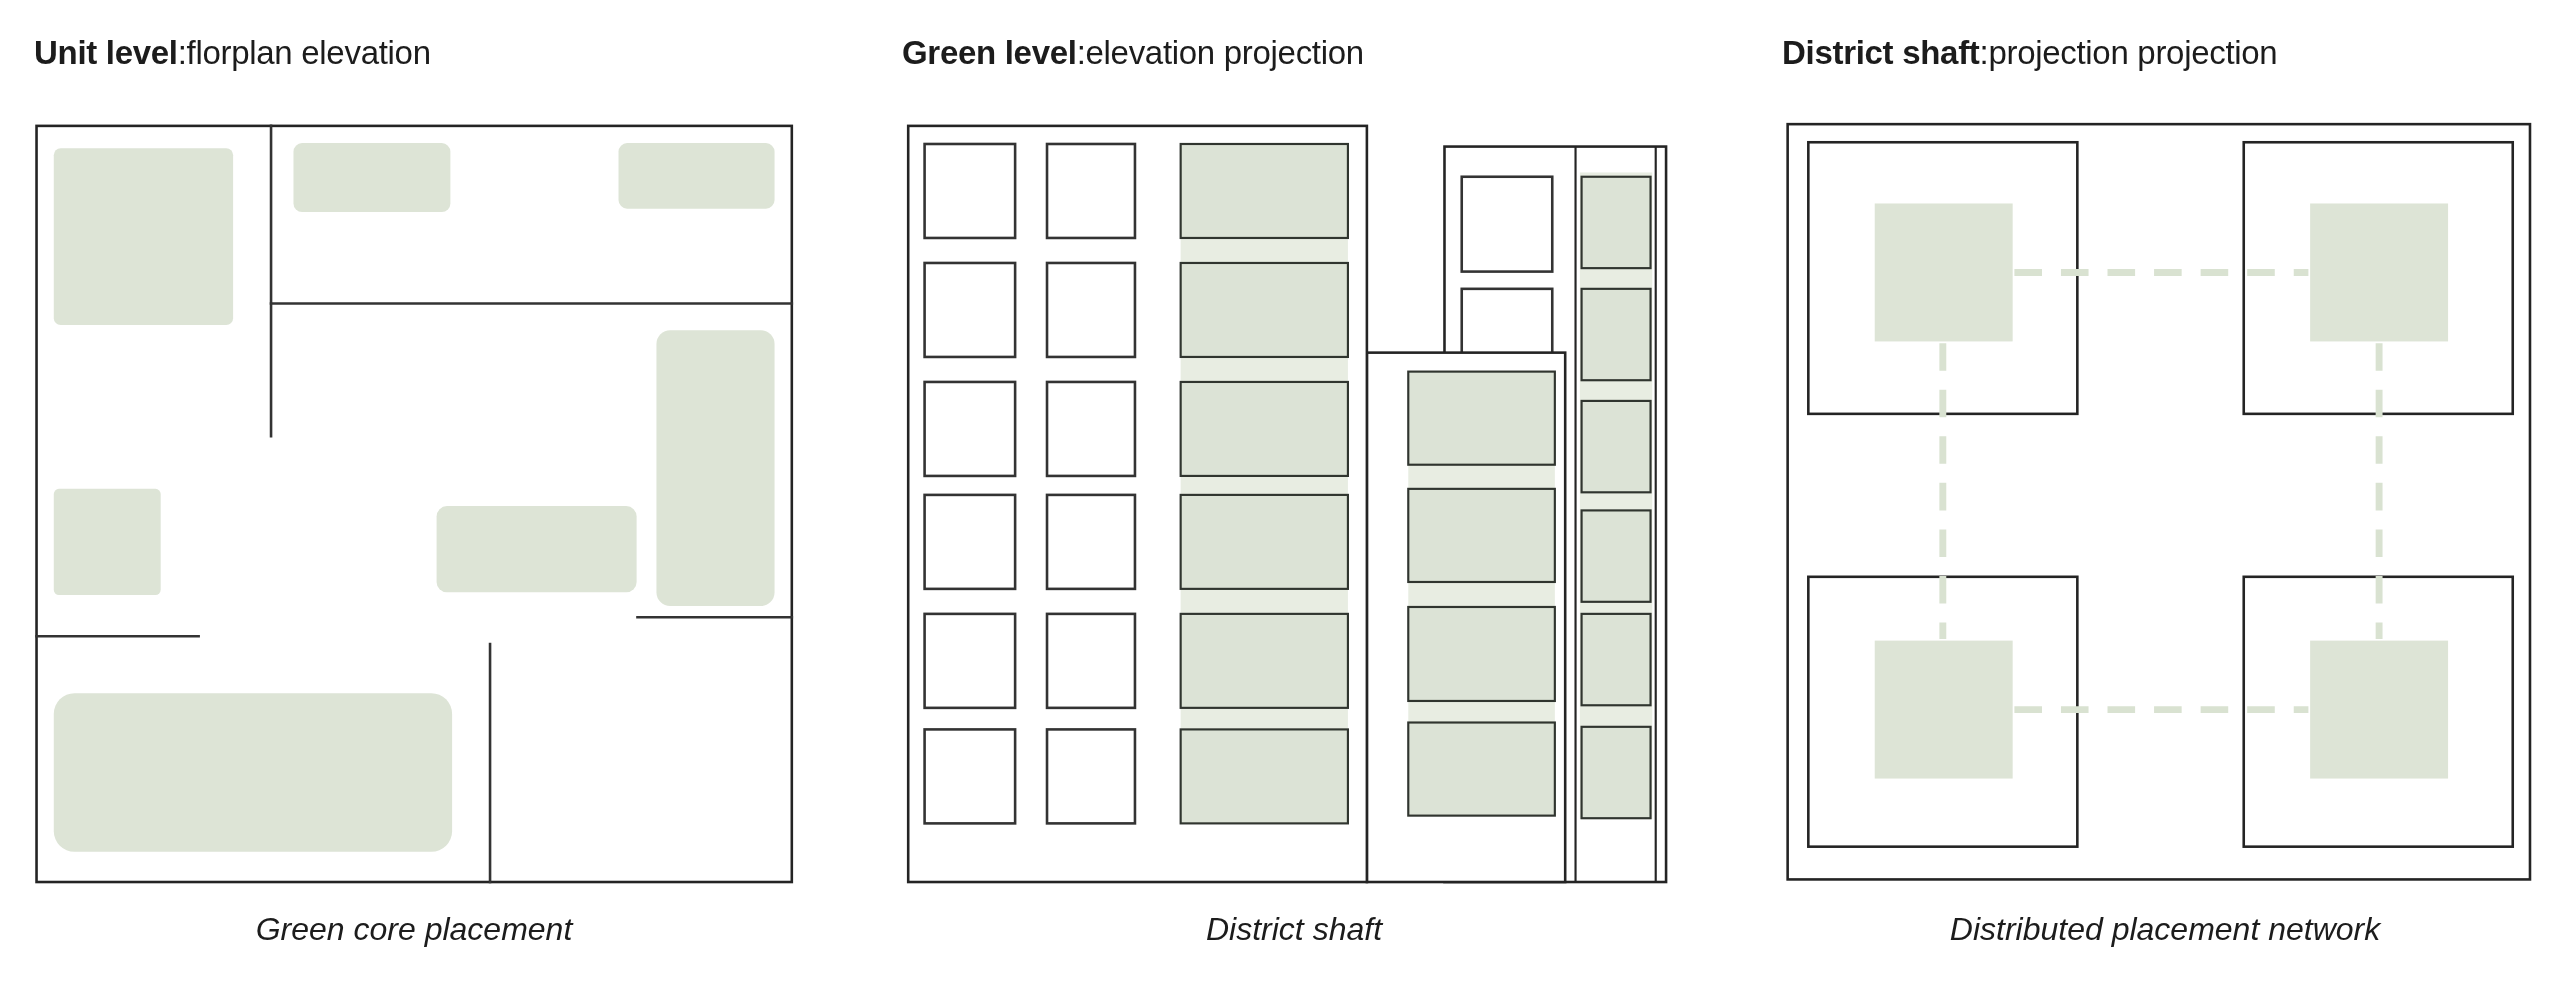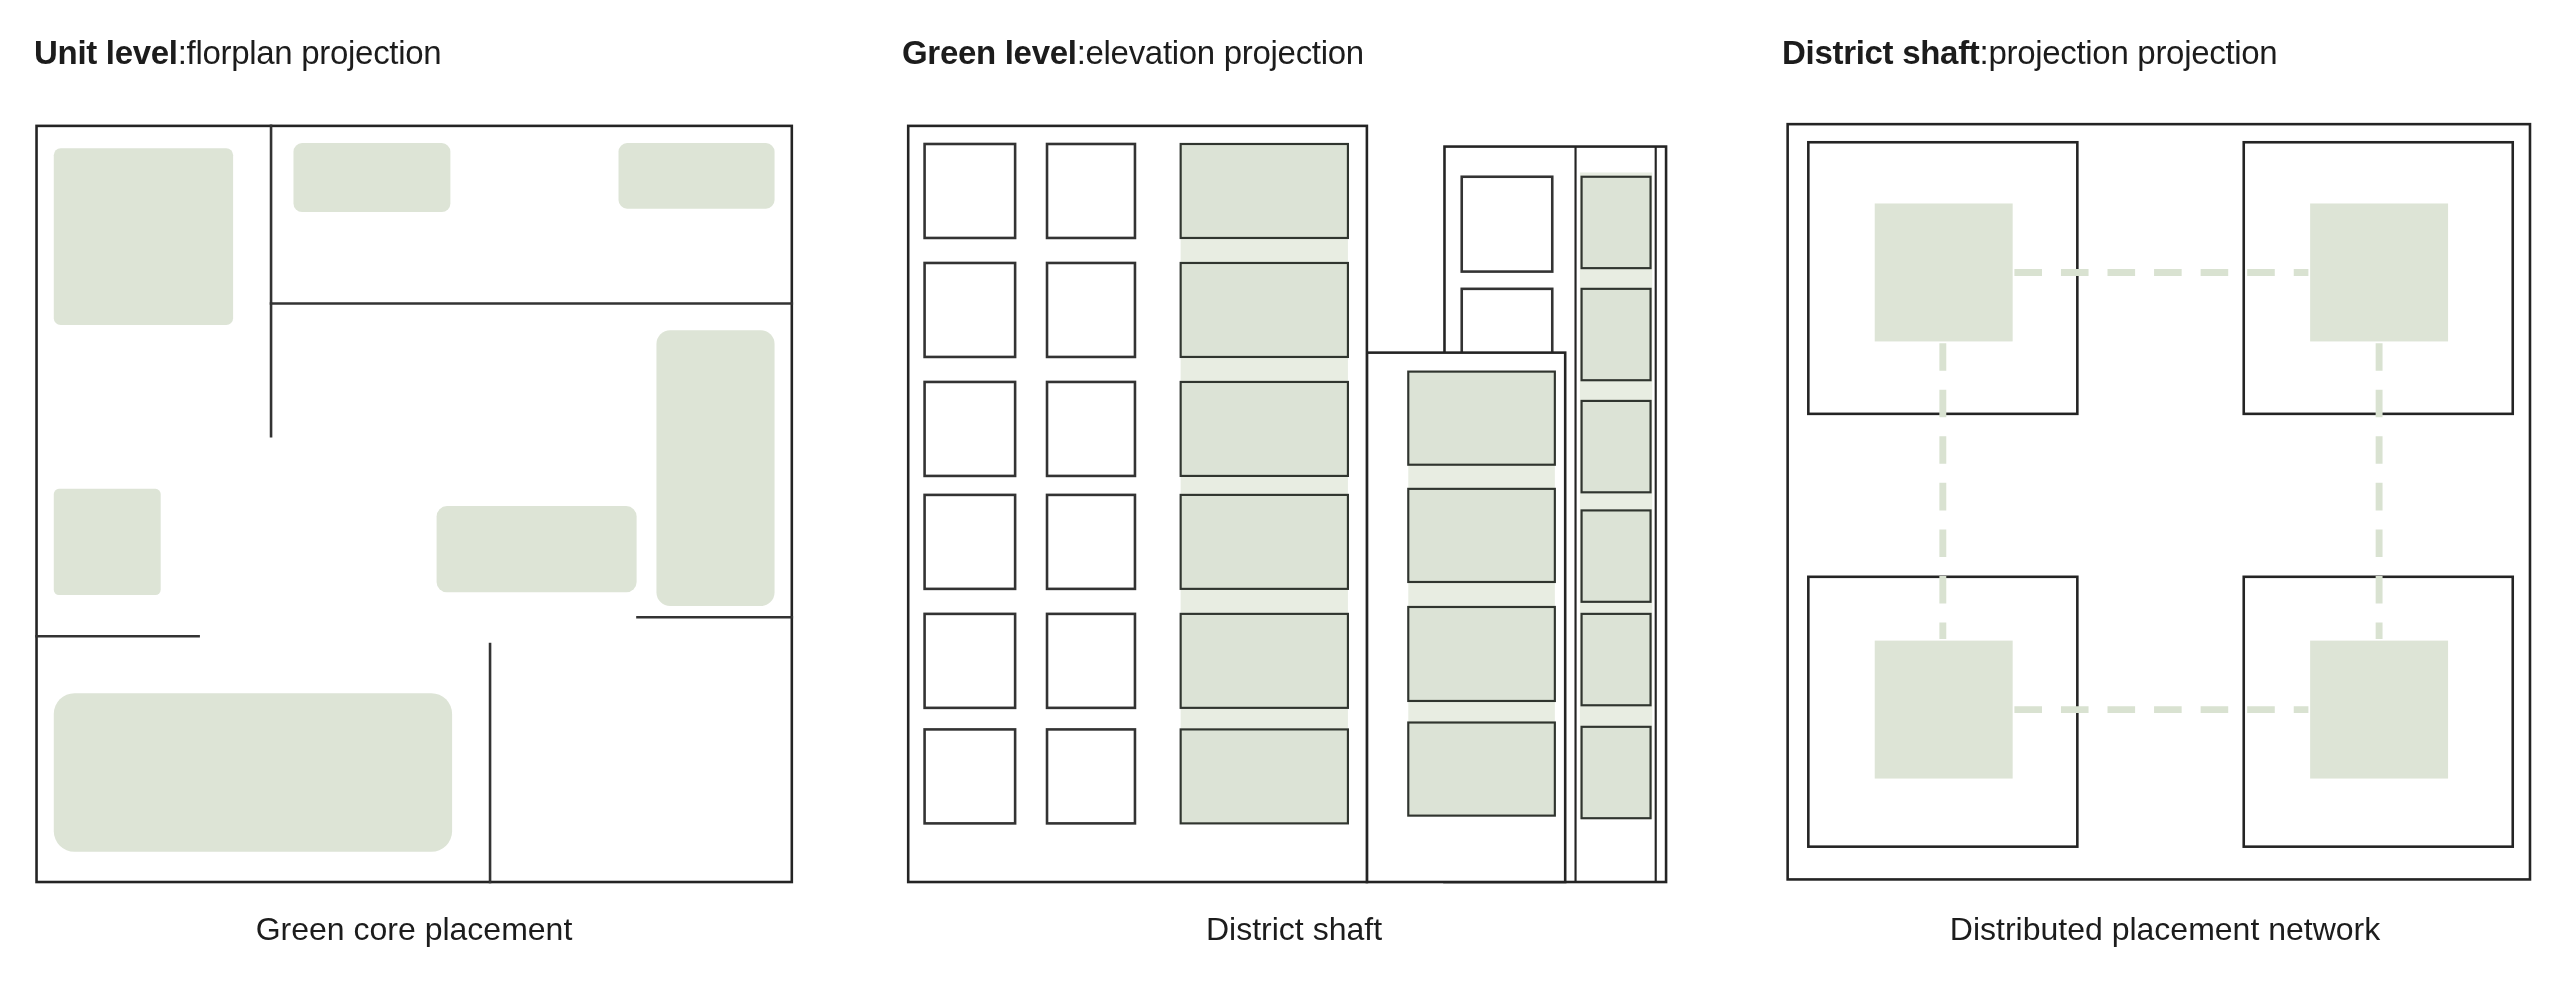--- a/index.html
+++ b/index.html
@@ -1,35 +1,35 @@
 <!DOCTYPE html>
 <html style="--green: #dde4d6; --greenwin: #dce3d6; --shaft: #e8ede2; --dash: #d9e2d1; --line: #242424; --winline: #30352f; --text: #1c1c1c;font-size:14px"><head>
 <meta charset="utf-8">
 <style>
   html,body{margin:0;padding:0;background:#ffffff;}
   body{width:2576px;height:1001px;position:relative;overflow:hidden;
        font-family:"Liberation Sans","DejaVu Sans",sans-serif;color:var(--text,#1c1c1c);}
   .title{position:absolute;top:34px;font-size:33px;letter-spacing:-0.3px;white-space:nowrap;}
   .title b{font-weight:700;margin-top:16px;}
-  .caption{position:absolute;top:911px;font-size:32px;white-space:nowrap;
+  .caption{position:absolute;top:911px;font-size:32px;font-style:italic;white-space:nowrap;
            transform:translateX(-50%);}
   svg{position:absolute;left:0;top:0;}
   .outline{fill:#ffffff;stroke:var(--line,#242424);stroke-width:3;}
   .wall{stroke:#333333;stroke-width:3;fill:none;stroke-linecap:square;}
   .core{fill:var(--green,#dde4d6);}
   .shaft{fill:var(--shaft,#e8ede2);}
   .win-w{fill:#ffffff;stroke:#333333;stroke-width:3;}
   .win-g{fill:var(--greenwin,#dce3d6);stroke:var(--winline,#30352f);stroke-width:2.5;}
   .divider{stroke:var(--line,#242424);stroke-width:2.5;}
   .dash{stroke:var(--dash,#d9e2d1);stroke-width:8;stroke-dasharray:32 22;fill:none;}
 </style>
 </head>
 <body>
 
-<div class="title" style="left:34px"><b>Unit level</b><span>:florplan projection</span></div>
+<div class="title" style="left:34px"><b>Unit level</b><span>:florplan elevation</span></div>
 <div class="title" style="left:902px"><b>Green level</b><span>:elevation projection</span></div>
 <div class="title" style="left:1782px"><b>District shaft</b><span>:projection projection</span></div>
 
 <svg width="2576" height="1001" viewBox="0 0 2987 1161">
 
   <g>
     <rect class="outline" x="42" y="146" width="876" height="877"></rect>
     <rect class="core" x="62" y="172" width="208" height="205" rx="8"></rect>
     <rect class="core" x="340" y="166" width="182" height="80" rx="10"></rect>
     <rect class="core" x="717" y="166" width="181" height="76" rx="10"></rect>

